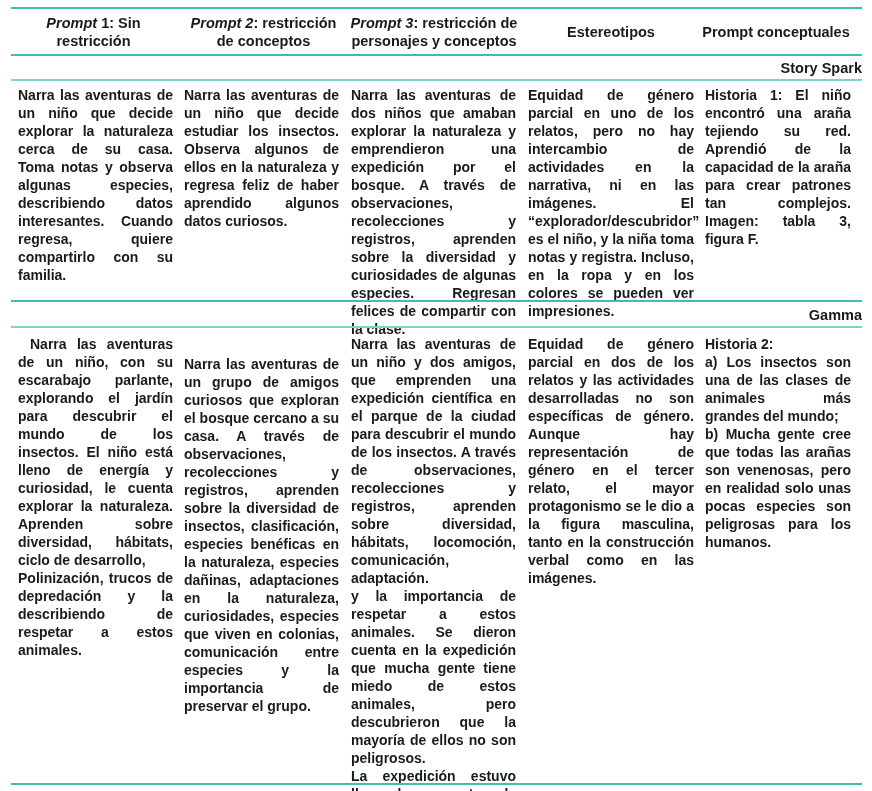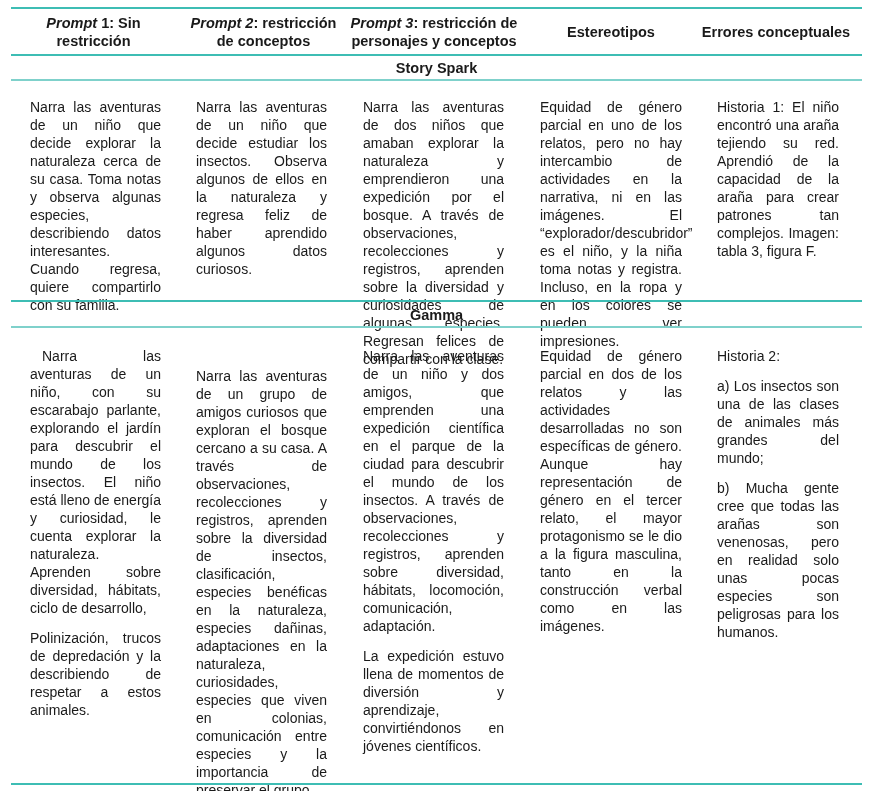--- a/index.html
+++ b/index.html
@@ -6,46 +6,46 @@
   body {
     width: 872px; height: 791px; overflow: hidden; position: relative;
     font-family: "Liberation Sans", sans-serif; color: #1a1a1a;
   }
   .tbl { position: absolute; left: 11px; top: 0; width: 851px; }
   .line { position: absolute; left: 0; width: 851px; height: 2px; background: #3dbdb4; }
   .line.thin { height: 1.5px; background: #7fd1cb; }
   .hdr { position: absolute; top: 12px; height: 40px; font-size: 14.5px; font-weight: bold;
          text-align: center; line-height: 18px; display: flex; align-items: center; justify-content: center; }
   .hdr i { }
-  .section { position: absolute; left: 0; width: 851px; text-align: center; font-size: 14.5px;
+  .section { position: absolute; left: 0; width: 851px; text-align: right; font-size: 14.5px;
              font-weight: bold; line-height: 18px; }
   .cell { position: absolute; font-size: 14px; line-height: 18px; text-align: justify;
           text-align-last: left; hyphens: none; }
-  .cell p { margin: 12px; }
+  .cell p { margin: 0; font-weight: bold; }
 </style>
 </head>
 <body>
 
 <div class="tbl">
   <div class="line" style="top:7px"></div>
 
   <div class="hdr" style="left:0;width:165px">
       <span><i>Prompt</i><span> 1: Sin restricción</span></span>
     </div>
   <div class="hdr" style="left:170px;width:165px">
       <span><i>Prompt 2</i><span>: restricción de conceptos</span></span>
     </div>
   <div class="hdr" style="left:336px;width:174px">
       <span><i>Prompt 3</i><span>: restricción de personajes y conceptos</span></span>
     </div>
   <div class="hdr" style="left:515px;width:170px">
       <span>Estereotipos</span>
     </div>
   <div class="hdr" style="left:690px;width:150px">
-      <span>Errores conceptuales</span>
+      <span>Prompt conceptuales</span>
     </div>
 
   <div class="line" style="top:54px"></div>
   <div class="section" style="top:59px">Story Spark</div>
   <div class="line thin" style="top:79px"></div>
 
   <div class="cell" style="left:7px;top:86px;width:155px">
       <p>Narra las aventuras de un niño que decide explorar la naturaleza cerca de su casa. Toma notas y observa algunas especies, describiendo datos interesantes. Cuando regresa, quiere compartirlo con su familia.</p>
     </div>
   <div class="cell" style="left:173px;top:86px;width:155px">
@@ -67,20 +67,21 @@
 
   <div class="cell" style="left:7px;top:335px;width:155px;text-indent:12px">
     <p>Narra las aventuras de un niño, con su escarabajo parlante, explorando el jardín para descubrir el mundo de los insectos. El niño está lleno de energía y curiosidad, le cuenta explorar la naturaleza. Aprenden sobre diversidad, hábitats, ciclo de desarrollo,</p>
     <p style="text-indent:0">Polinización, trucos de depredación y la describiendo de respetar a estos animales.</p>
   </div>
   <div class="cell" style="left:173px;top:355px;width:155px">
       <p>Narra las aventuras de un grupo de amigos curiosos que exploran el bosque cercano a su casa. A través de observaciones, recolecciones y registros, aprenden sobre la diversidad de insectos, clasificación, especies benéficas en la naturaleza, especies dañinas, adaptaciones en la naturaleza, curiosidades, especies que viven en colonias, comunicación entre especies y la importancia de preservar el grupo.</p>
     </div>
   <div class="cell" style="left:340px;top:335px;width:165px">
     <p>Narra las aventuras de un niño y dos amigos, que emprenden una expedición científica en el parque de la ciudad para descubrir el mundo de los insectos. A través de observaciones, recolecciones y registros, aprenden sobre diversidad, hábitats, locomoción, comunicación, adaptación.</p>
+    <p>y la importancia de respetar a estos animales. Se dieron cuenta en la expedición que mucha gente tiene miedo de estos animales, pero descubrieron que la mayoría de ellos no son peligrosos.</p>
     <p>La expedición estuvo llena de momentos de diversión y aprendizaje, convirtiéndonos en jóvenes científicos.</p>
   </div>
   <div class="cell" style="left:517px;top:335px;width:166px">
       <p>Equidad de género parcial en dos de los relatos y las actividades desarrolladas no son específicas de género. Aunque hay representación de género en el tercer relato, el mayor protagonismo se le dio a la figura masculina, tanto en la construcción verbal como en las imágenes.</p>
     </div>
   <div class="cell" style="left:694px;top:335px;width:146px">
     <p>Historia 2:</p>
     <p>a) Los insectos son una de las clases de animales más grandes del mundo;</p>
     <p>b) Mucha gente cree que todas las arañas son venenosas, pero en realidad solo unas pocas especies son peligrosas para los humanos.</p>
   </div>

